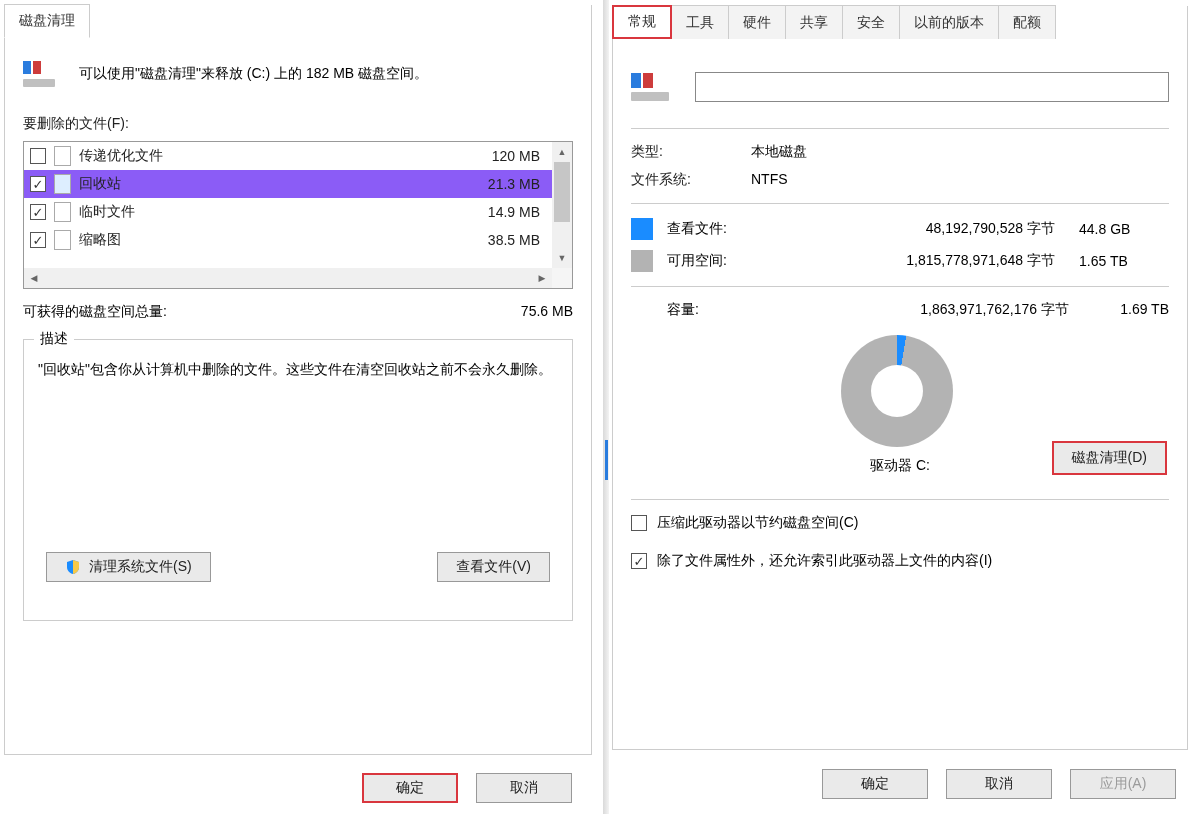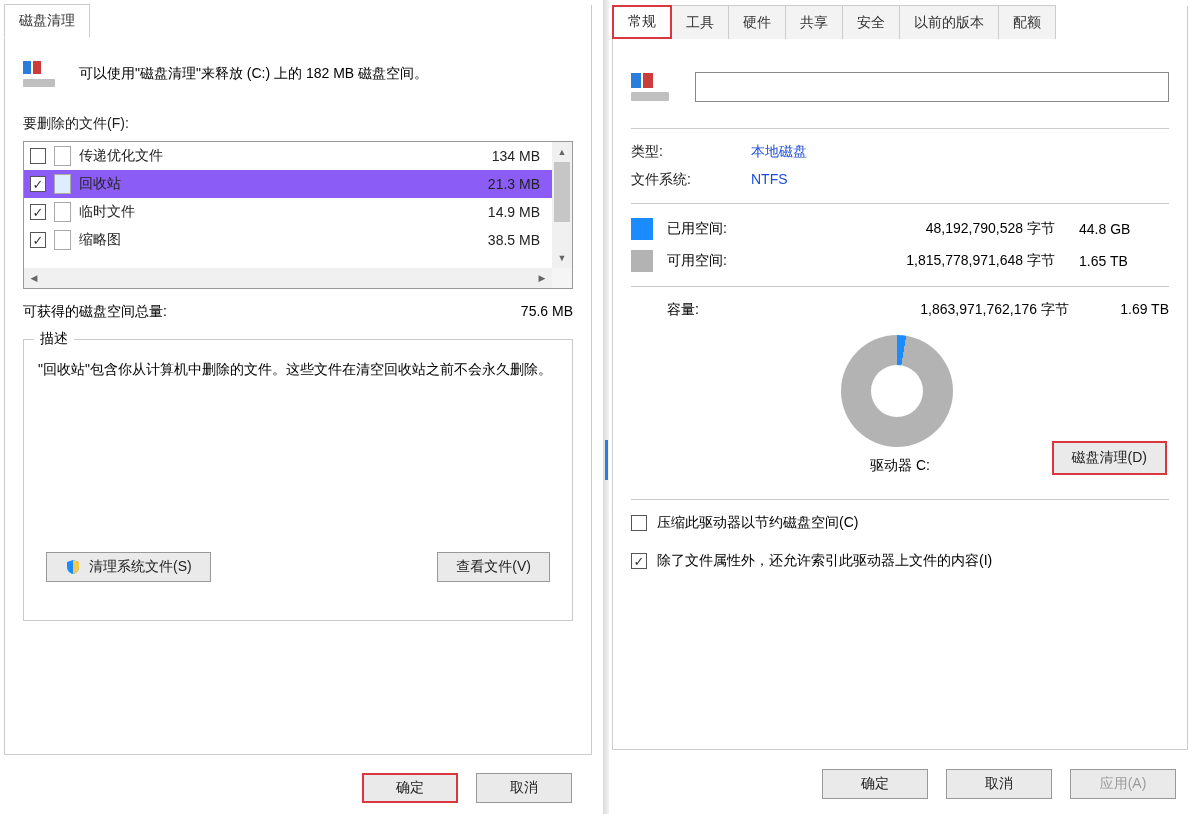--- a/index.html
+++ b/index.html
@@ -62,21 +62,21 @@
 .shield svg { width: 16px; height: 16px; }
 
 .bottom-bar { position: absolute; left: 0; width: 592px; top: 764px; height: 48px; display: flex; justify-content: flex-end; align-items: center; gap: 18px; padding-right: 20px; }
 .bottom-bar-right { position: absolute; left: 612px; width: 576px; top: 760px; height: 48px; display: flex; justify-content: flex-end; align-items: center; gap: 18px; padding-right: 12px; }
 
 
 .name-row { display: flex; align-items: center; gap: 26px; margin: 20px 6px 26px 6px; }
 .name-input { flex: 1; height: 30px; border: 1px solid #888; padding: 0 6px; }
 .kv-row { display: flex; margin: 10px 6px; }
 .kv-label { width: 120px; color: #222; }
-.kv-val { color: #1d4ed8; text-align: center; }
+.kv-val { color: #000000; text-align: center; }
 .hr { border: none; border-top: 1px solid #ccc; margin: 14px 6px; }
 
 .space-row { display: flex; align-items: center; margin: 10px 6px; gap: 14px; }
 .swatch { width: 22px; height: 22px; }
 .swatch.used { background: #1a8cff; }
 .swatch.free { background: #b3b3b3; }
 .space-label { width: 90px; }
 .space-bytes { flex: 1; text-align: right; padding-right: 10px; }
 .space-h { width: 90px; text-align: left; }
 
@@ -112,21 +112,21 @@
       <span>可以使用"磁盘清理"来释放  (C:) 上的 182 MB 磁盘空间。</span>
     </div>
     <div class="label-files">要删除的文件(F):</div>
 
     <div class="listbox">
       <div class="list-inner" id="list-inner">
           <div class="list-row">
             <span class="cb"></span>
             <span class="file-icon"></span>
             <span class="list-label">传递优化文件</span>
-            <span class="list-size">134 MB</span>
+            <span class="list-size">120 MB</span>
           </div>
           <div class="list-row selected">
             <span class="cb checked"></span>
             <span class="file-icon recycle"></span>
             <span class="list-label">回收站</span>
             <span class="list-size">21.3 MB</span>
           </div>
           <div class="list-row">
             <span class="cb checked"></span>
             <span class="file-icon"></span>
@@ -205,21 +205,21 @@
       <span class="kv-val">本地磁盘</span>
     </div>
     <div class="kv-row">
       <span class="kv-label">文件系统:</span>
       <span class="kv-val">NTFS</span>
     </div>
     <hr class="hr">
 
     <div class="space-row">
       <span class="swatch used"></span>
-      <span class="space-label">已用空间:</span>
+      <span class="space-label">查看文件:</span>
       <span class="space-bytes">48,192,790,528 字节</span>
       <span class="space-h">44.8 GB</span>
     </div>
     <div class="space-row">
       <span class="swatch free"></span>
       <span class="space-label">可用空间:</span>
       <span class="space-bytes">1,815,778,971,648 字节</span>
       <span class="space-h">1.65 TB</span>
     </div>
     <hr class="hr">

